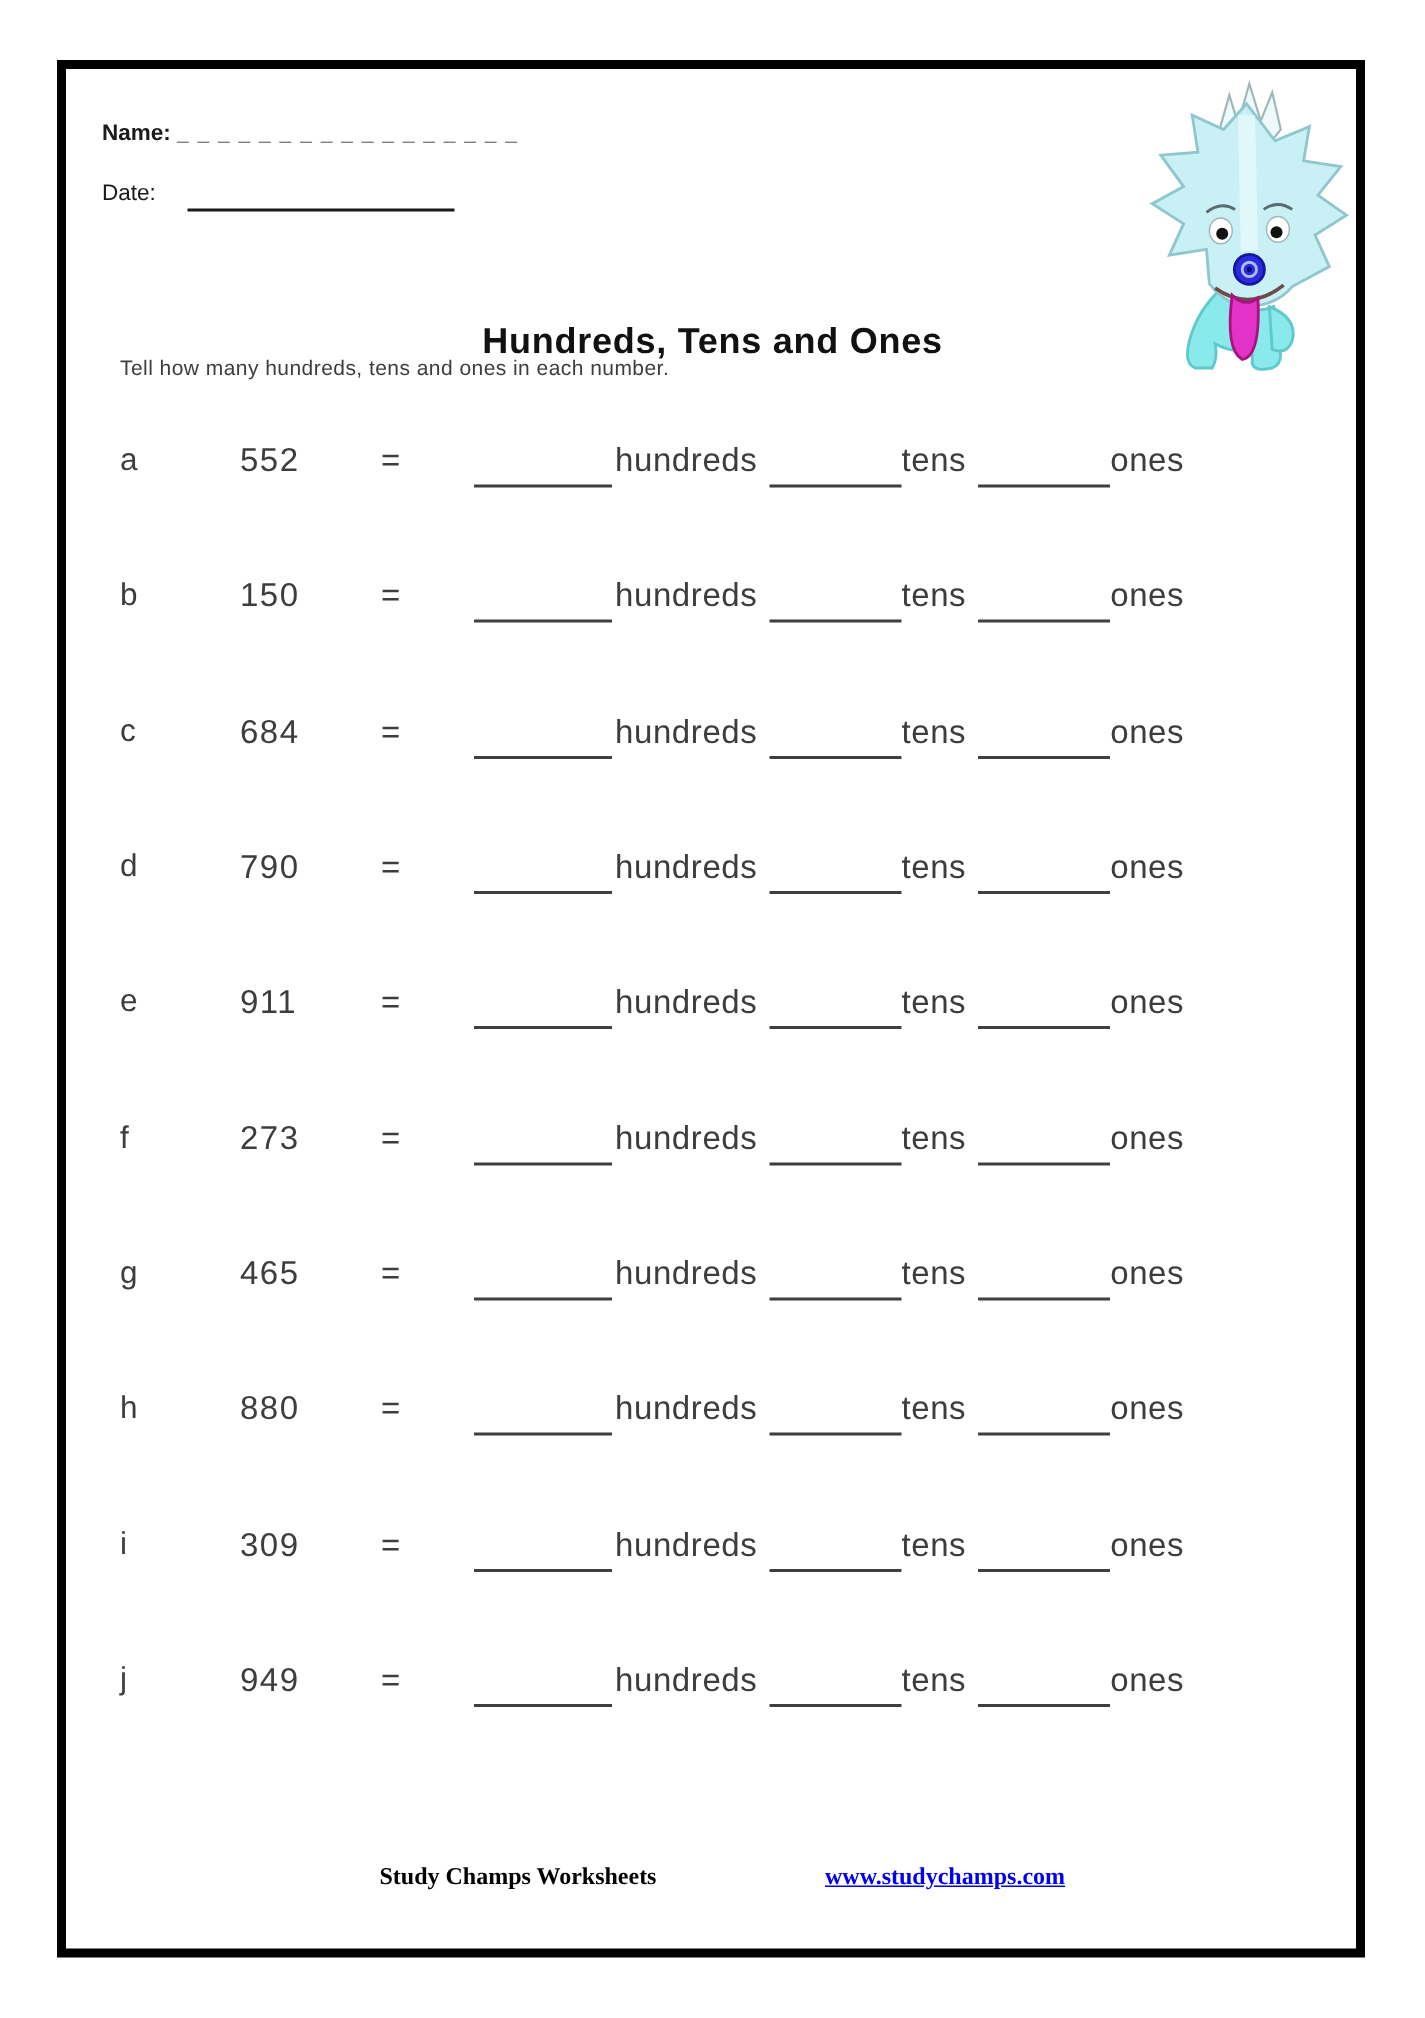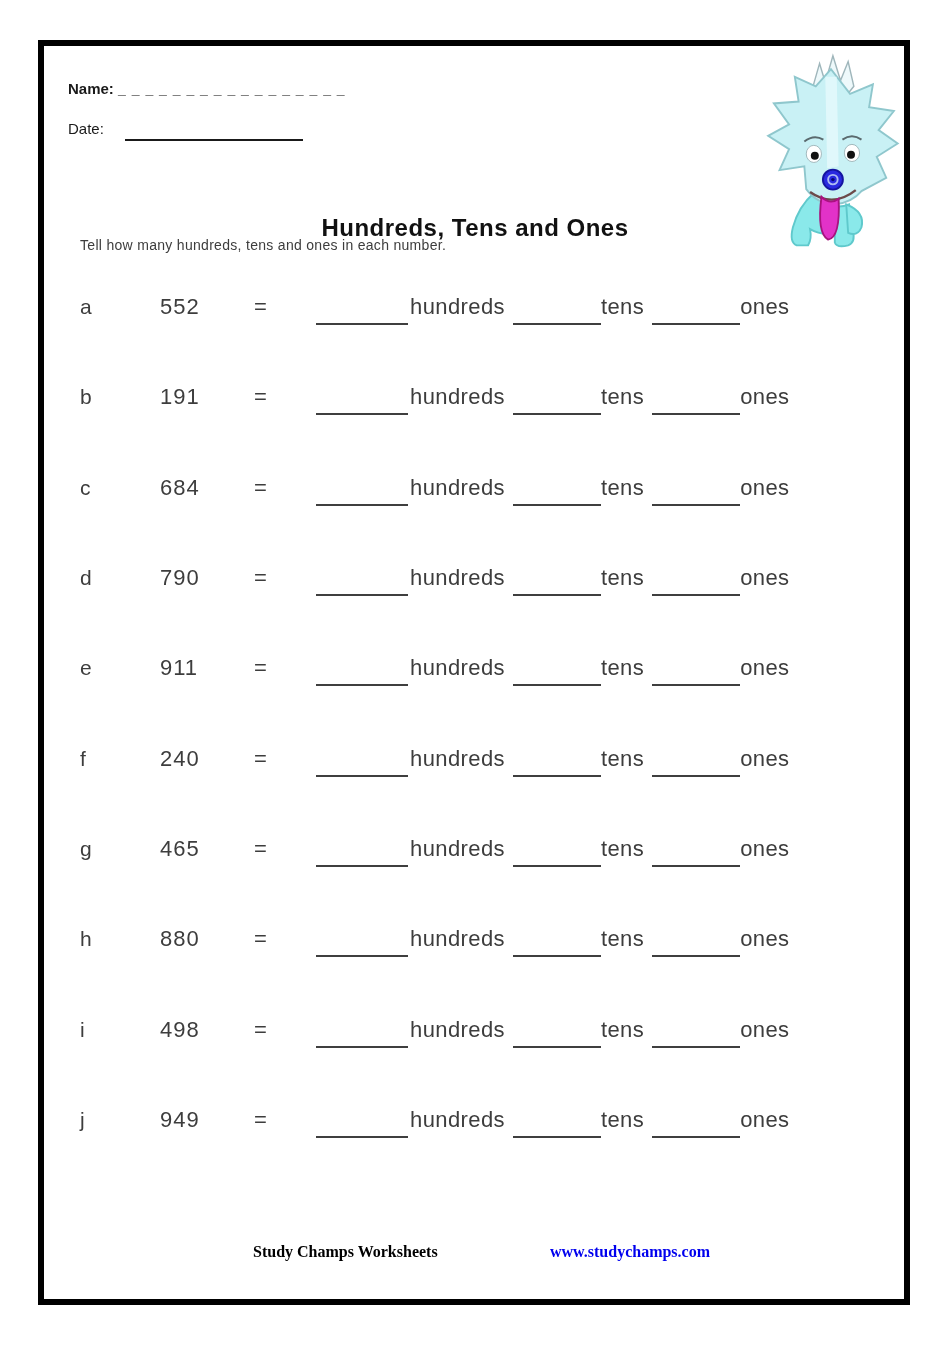--- a/index.html
+++ b/index.html
@@ -65,21 +65,21 @@
     width:158px;height:200px;
   }
   .footer{
     position:absolute;left:0;top:1243px;width:950px;height:24px;
     font-family:"Liberation Serif", serif;
     font-size:16px;color:#000000;
   }
   .footer-brand{position:absolute;left:253px;top:0;font-weight:bold;text-align:center;}
   .footer-link{
     position:absolute;left:550px;top:0;
-    color:#0000ee;font-weight:bold;
+    color:#0000ee;text-decoration:underline;font-weight:bold;
     cursor:pointer;
   }
 </style>
 </head>
 <body>
 
 <div class="page">
 
   <div class="border-frame"></div>
 
@@ -106,21 +106,21 @@
       <span class="blank"></span>
       <span class="word">hundreds</span>
       <span class="blank b2"></span>
       <span class="word w2">tens</span>
       <span class="blank b2"></span>
       <span class="word w2">ones</span>
     </div>
 
     <div class="row">
       <span class="letter">b</span>
-      <span class="number">191</span>
+      <span class="number">150</span>
       <span class="equals">=</span>
       <span class="blank"></span>
       <span class="word">hundreds</span>
       <span class="blank b2"></span>
       <span class="word w2">tens</span>
       <span class="blank b2"></span>
       <span class="word w2">ones</span>
     </div>
 
     <div class="row">
@@ -154,21 +154,21 @@
       <span class="blank"></span>
       <span class="word">hundreds</span>
       <span class="blank b2"></span>
       <span class="word w2">tens</span>
       <span class="blank b2"></span>
       <span class="word w2">ones</span>
     </div>
 
     <div class="row">
       <span class="letter">f</span>
-      <span class="number">240</span>
+      <span class="number">273</span>
       <span class="equals">=</span>
       <span class="blank"></span>
       <span class="word">hundreds</span>
       <span class="blank b2"></span>
       <span class="word w2">tens</span>
       <span class="blank b2"></span>
       <span class="word w2">ones</span>
     </div>
 
     <div class="row">
@@ -190,21 +190,21 @@
       <span class="blank"></span>
       <span class="word">hundreds</span>
       <span class="blank b2"></span>
       <span class="word w2">tens</span>
       <span class="blank b2"></span>
       <span class="word w2">ones</span>
     </div>
 
     <div class="row">
       <span class="letter">i</span>
-      <span class="number">498</span>
+      <span class="number">309</span>
       <span class="equals">=</span>
       <span class="blank"></span>
       <span class="word">hundreds</span>
       <span class="blank b2"></span>
       <span class="word w2">tens</span>
       <span class="blank b2"></span>
       <span class="word w2">ones</span>
     </div>
 
     <div class="row">

